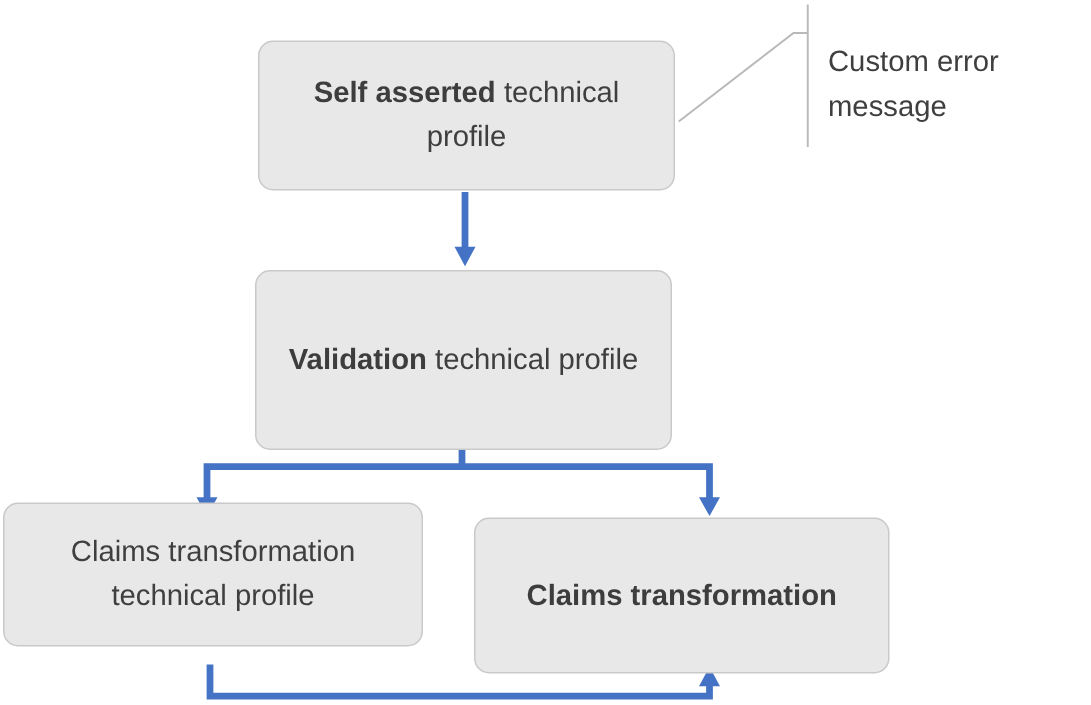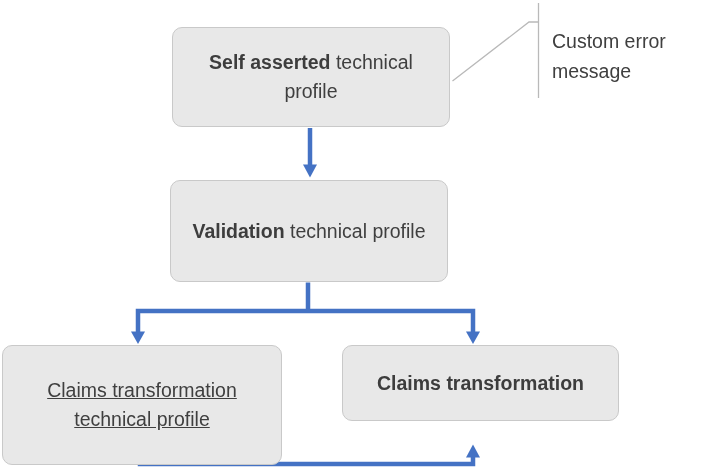--- a/index.html
+++ b/index.html
@@ -26,23 +26,23 @@
     justify-content: center;
     text-align: center;
     color: #3f3f3f;
     font-size: 19.5px;
     line-height: 29px;
     padding: 12px 18px;
     box-sizing: border-box;
   }
   .node b { font-weight: bold; color: #3d3d3d; }
   #node-self-asserted     { left: 172px; top: 27px;  width: 278px; height: 100px; }
-  #node-validation        { left: 170px; top: 180px; width: 278px; height: 102px; }
-  #node-claims-tp         { left: 2px;   top: 345px; width: 280px; height: 120px; text-decoration: underline;  }
-  #node-claims-transform  { left: 342px; top: 345px; width: 277px; height: 76px; }
+  #node-validation        { left: 170px; top: 180px; width: 278px; height: 120px; }
+  #node-claims-tp         { left: 2px;   top: 335px; width: 280px; height: 96px;  }
+  #node-claims-transform  { left: 316px; top: 345px; width: 277px; height: 104px; }
   .callout-text {
     position: absolute;
     left: 552px; top: 26px;
     width: 170px;
     text-align: left;
     color: #3f3f3f;
     font-size: 19.5px;
     line-height: 30px;
   }
 </style>

